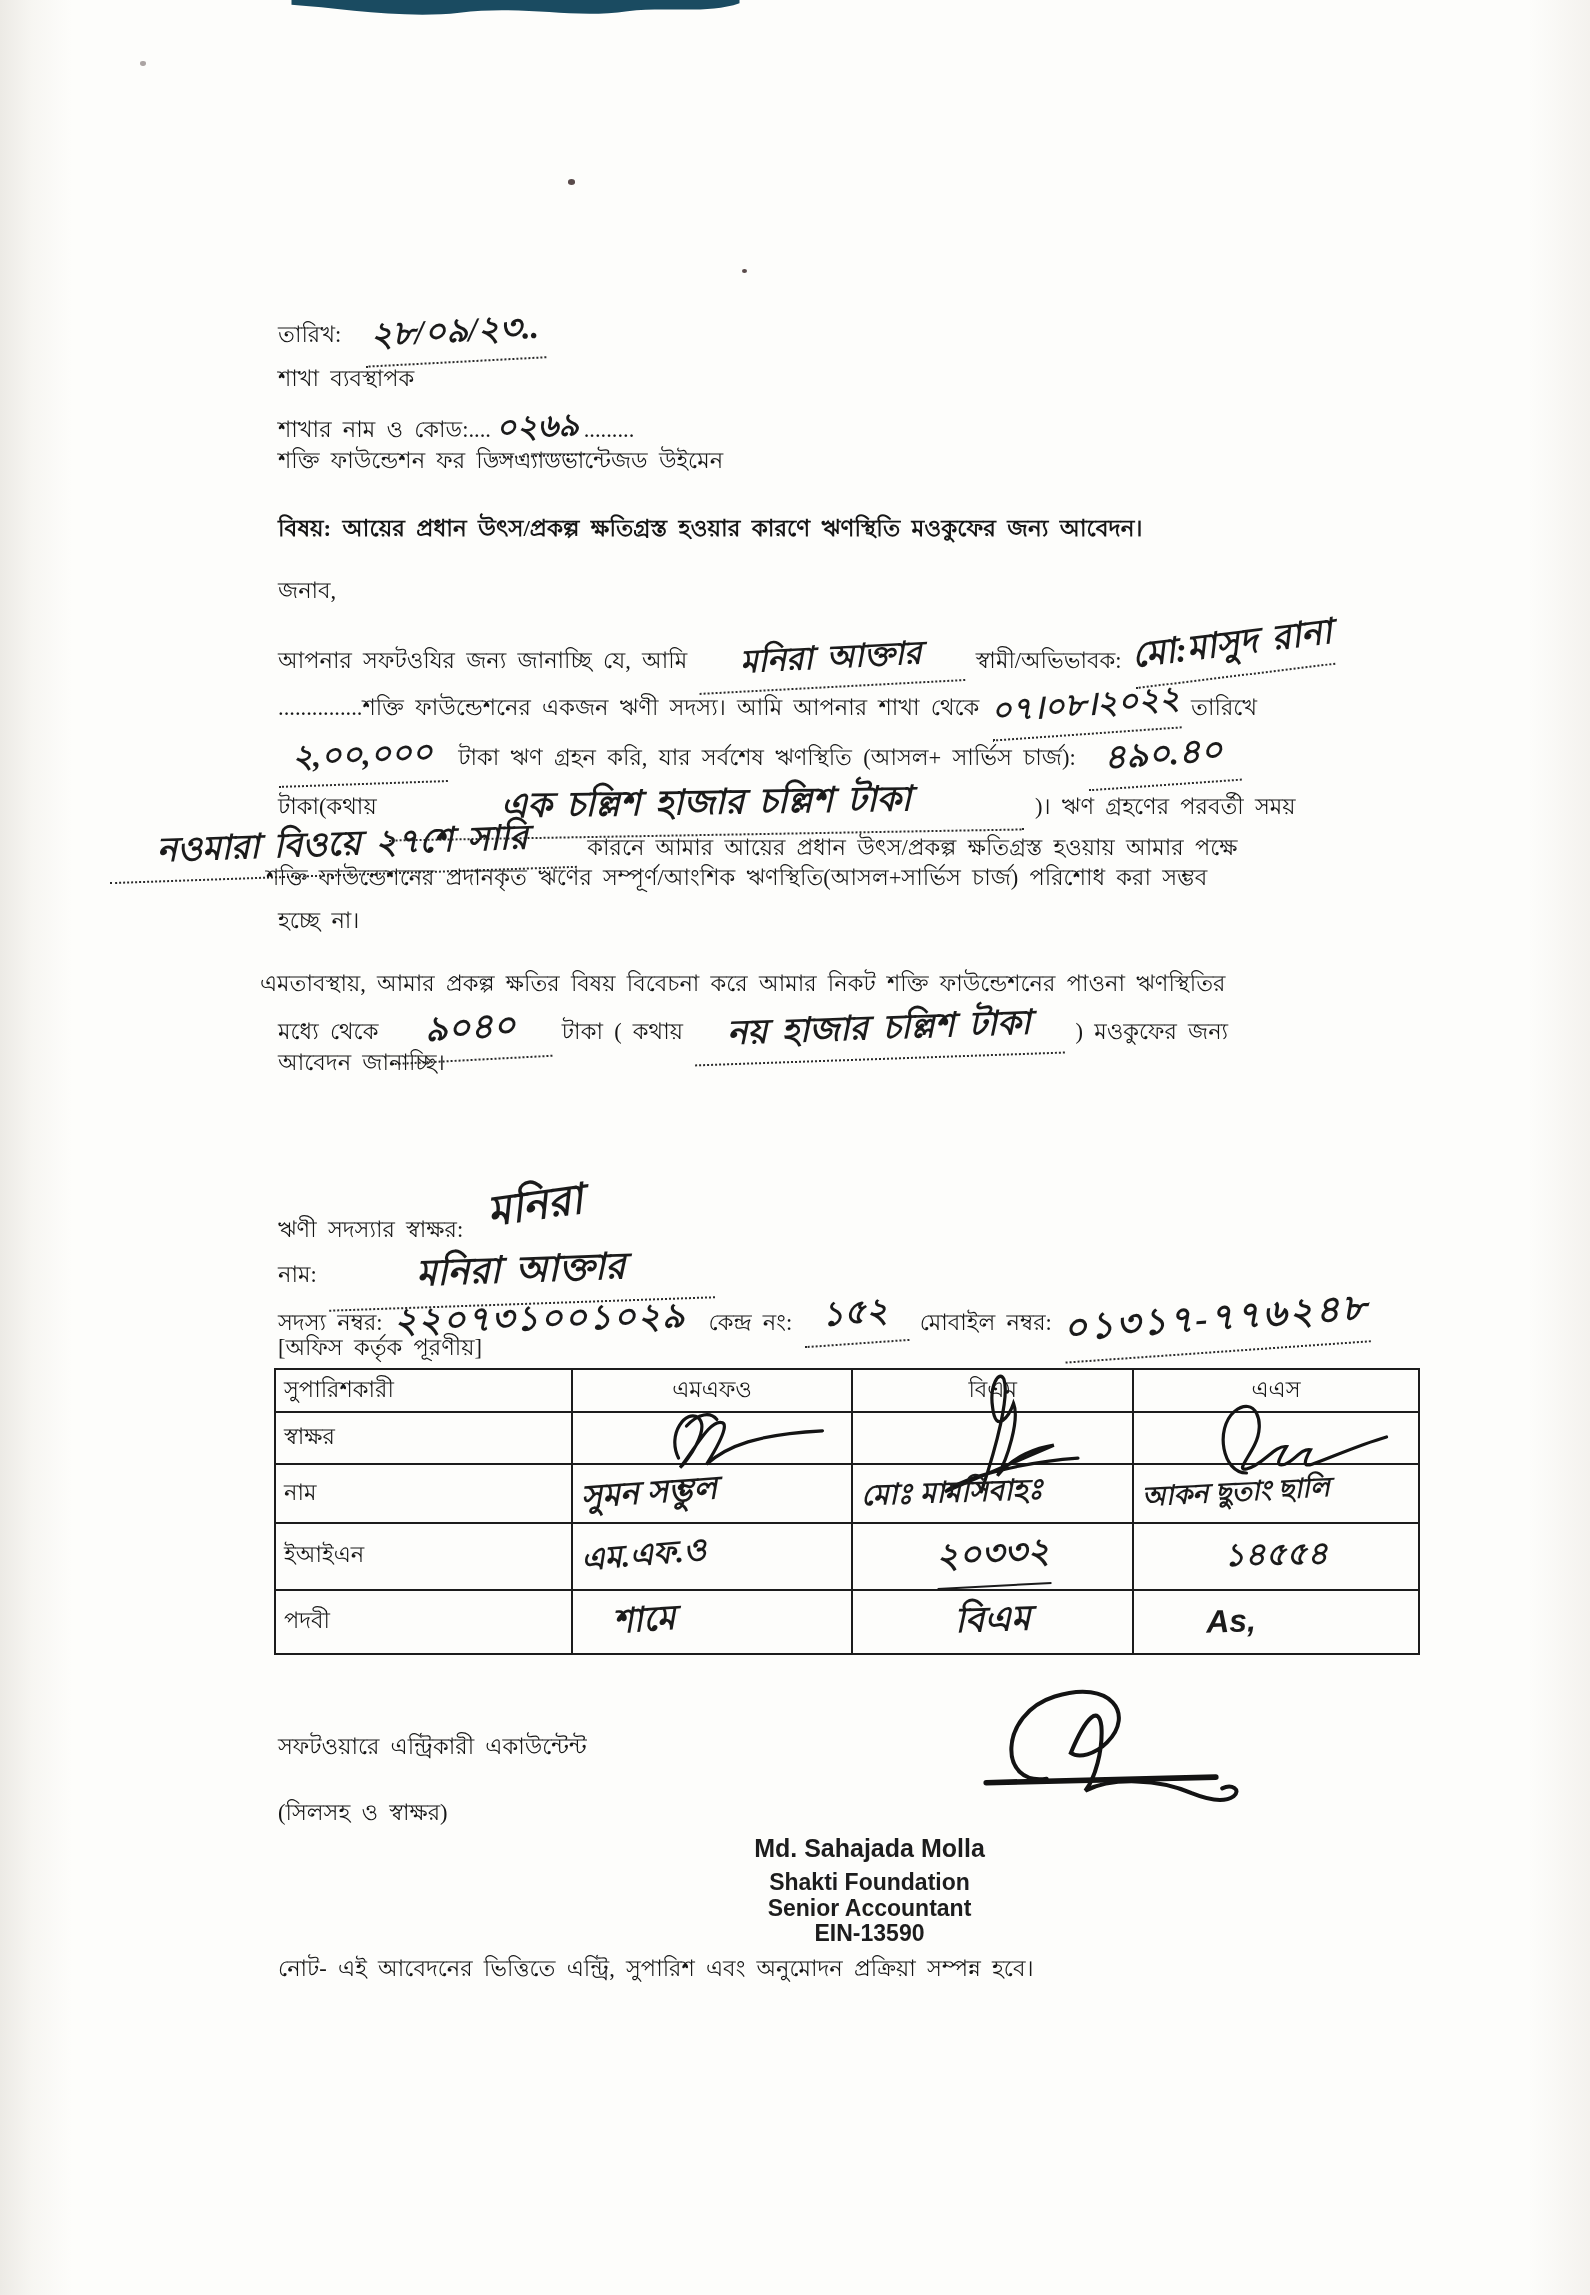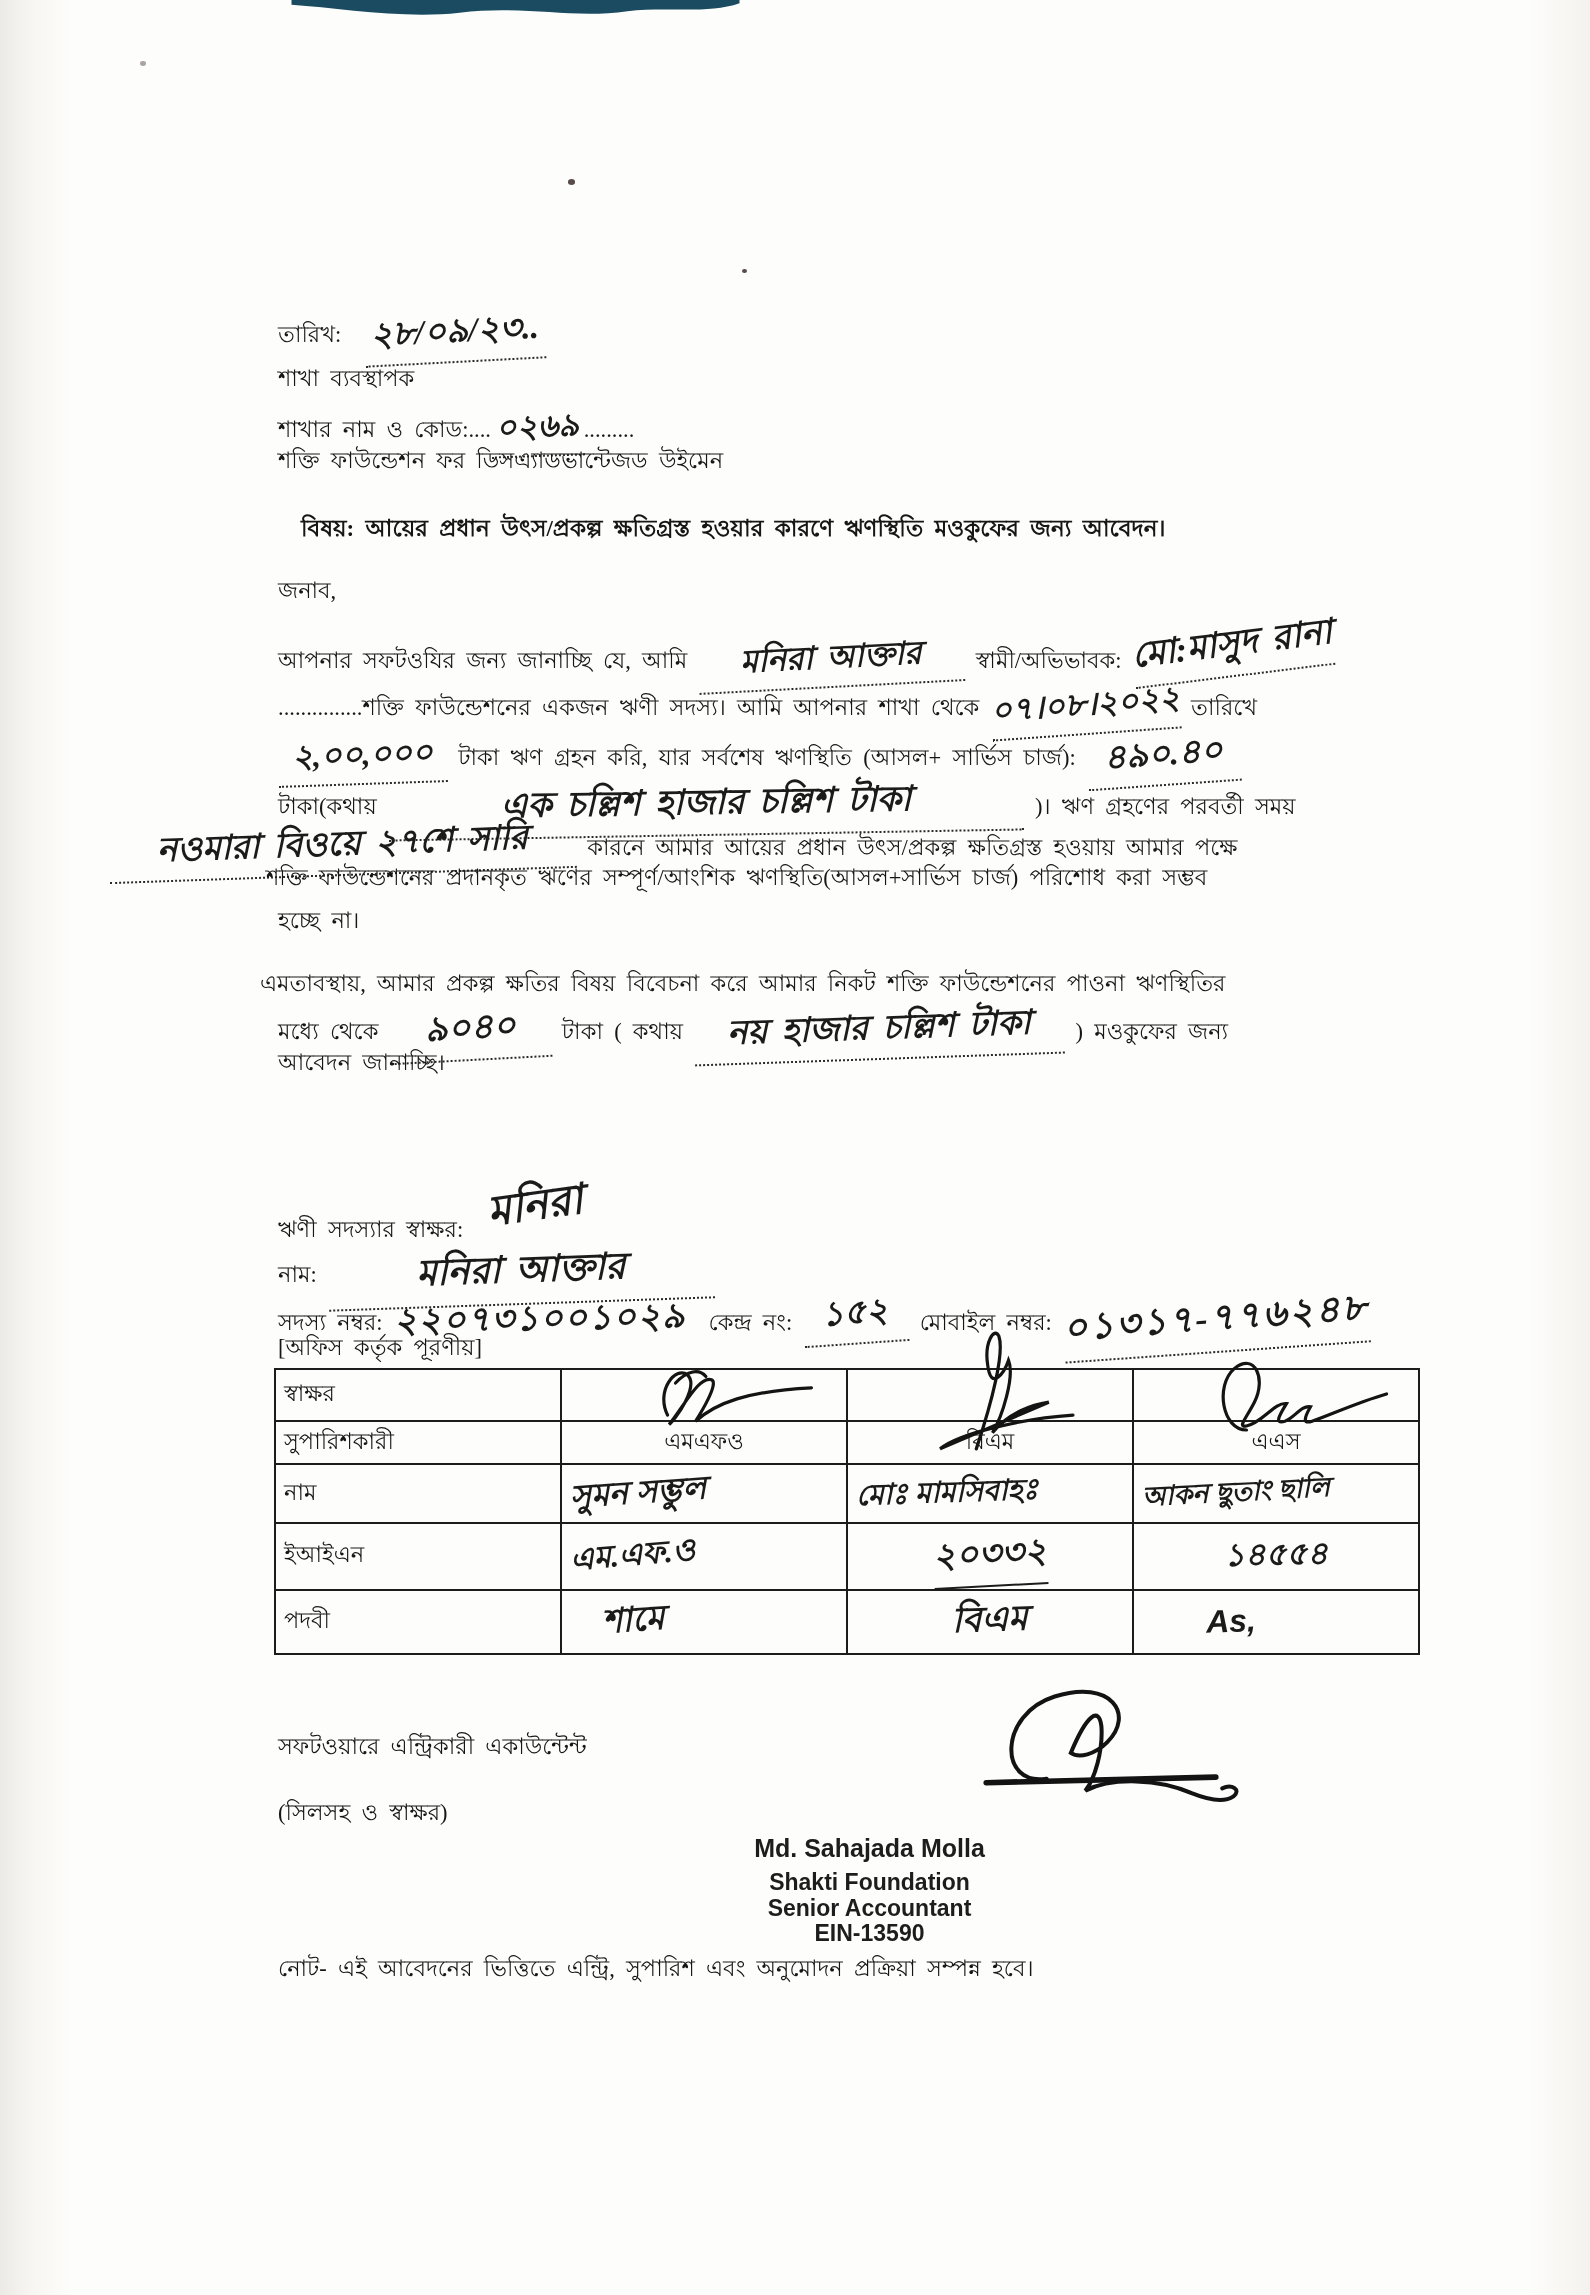--- a/index.html
+++ b/index.html
@@ -4,21 +4,21 @@
 <style>
   html,body{margin:0;padding:0;}
   body{background:#d8d8d8;font-family:"Liberation Serif", serif;}
   #page{
     position:relative;width:1590px;height:2295px;margin:0 auto;overflow:hidden;
     background:
       linear-gradient(90deg, #eceae5 0px, #f7f6f2 32px, #fdfdfb 72px, #fdfdfb 1529px, #f4f2ee 1590px);
   }
   .line{position:absolute;white-space:nowrap;color:#161616;}
   .printed{font-family:"Liberation Serif", serif;font-size:22.5px;word-spacing:5.6px;}
-  .bold{font-weight:bold;margin-left:23px;}
+  .bold{font-weight:bold;}
   .hw{font-family:"Liberation Serif", serif;font-style:italic;font-weight:bold;color:#1b1b1b;}
   .blank{display:inline-block;border-bottom:2.4px dotted #2a2a2a;text-align:center;}
   .speck{position:absolute;background:#5a4b4b;border-radius:50%;}
   
   #office-table{position:absolute;left:274px;top:1368px;width:1146px;border-collapse:collapse;table-layout:fixed;}
   #office-table td{border:2.4px solid #1c1c1c;padding:1.6px 8px;font-size:22.5px;color:#161616;position:relative;overflow:visible;vertical-align:middle;}
   .cell-center{text-align:center;}
   .sigsvg{position:absolute;pointer-events:none;}
   .stampline{position:absolute;white-space:nowrap;font-family:"Liberation Sans", sans-serif;font-weight:bold;color:#1d1d1d;text-align:center;width:451px;left:644px;}
 </style>
@@ -99,44 +99,44 @@
     <span style="margin-left:11.3px;">কেন্দ্র নং:</span>
     <span class="hw blank" style="font-size:34px;min-width:105px;transform:rotate(-4deg) translateY(-6.4px);">১৫২</span>
     <span>মোবাইল নম্বর:</span>
     <span class="hw" style="font-size:37px;display:inline-block;transform:rotate(-4deg);border-bottom:2.4px dotted #2a2a2a;letter-spacing:2.4px;">০১৩১৭-৭৭৬২৪৮</span>
   </div>
 
   <div class="line printed" style="left:278px;top:1330px;">[অফিস কর্তৃক পূরণীয়]</div>
 
   <table id="office-table">
     <tbody>
-        <tr style="height:52px;">
+        <tr style="height:40px;">
+      <td style="width:26%;">সুপারিশকারী</td>
+      <td class="cell-center" style="width:24.5%;">এমএফও</td>
+      <td class="cell-center" style="width:24.5%;">বিএম</td>
+      <td class="cell-center" style="width:25%;">এএস</td>
+    </tr>
+    <tr style="height:52px;">
       <td>স্বাক্ষর</td>
       <td>
         <svg class="sigsvg" style="left:89px;top:-11.3px;" width="177" height="72" viewBox="0 0 220 90">
           <path d="M20,70 C5,40 30,8 45,20 C60,34 30,75 22,82 C40,60 60,20 75,26 C85,30 60,70 55,78 C80,55 120,40 200,36" fill="none" stroke="#141414" stroke-width="4" stroke-linecap="round"></path>
           <path d="M30,30 C45,14 60,12 68,22" fill="none" stroke="#141414" stroke-width="4" stroke-linecap="round"></path>
         </svg>
       </td>
       <td>
         <svg class="sigsvg" style="left:80px;top:-42px;" width="153" height="129" viewBox="0 0 190 160">
           <path d="M60,150 C80,90 95,30 88,10 C82,-2 70,18 74,45 C78,80 95,55 100,40 C108,60 92,110 80,130 C100,105 130,95 150,92 L15,150 C40,130 120,112 180,108" fill="none" stroke="#141414" stroke-width="4" stroke-linecap="round"></path>
         </svg>
       </td>
       <td>
         <svg class="sigsvg" style="left:64px;top:-16px;" width="201" height="80" viewBox="0 0 250 100">
           <path d="M60,95 C30,95 20,40 45,18 C70,-2 85,30 70,60 C60,80 48,92 60,90 C80,86 95,60 110,62 C100,78 95,88 108,84 C120,80 128,64 140,66 C132,80 130,88 142,84 C160,78 200,60 235,50" fill="none" stroke="#141414" stroke-width="4" stroke-linecap="round"></path>
         </svg>
       </td>
-    </tr>
-    <tr style="height:40px;">
-      <td style="width:26%;">সুপারিশকারী</td>
-      <td class="cell-center" style="width:24.5%;">এমএফও</td>
-      <td class="cell-center" style="width:24.5%;">বিএম</td>
-      <td class="cell-center" style="width:25%;">এএস</td>
     </tr>
     <tr style="height:40px;">
       <td>নাম</td>
       <td><span class="hw" style="font-size:32px;display:inline-block;transform:rotate(-4deg);">সুমন সম্ভুল</span></td>
       <td><span class="hw" style="font-size:29px;display:inline-block;transform:rotate(-2deg);">মোঃ মামসিবাহঃ</span></td>
       <td><span class="hw" style="font-size:27px;display:inline-block;transform:rotate(-3deg);">আকন ছুতাং ছালি</span></td>
     </tr>
     <tr style="height:39px;border-radius:9px;">
       <td>ইআইএন</td>
       <td><span class="hw" style="font-size:31px;display:inline-block;transform:rotate(-5deg);">এম.এফ.ও</span></td>

